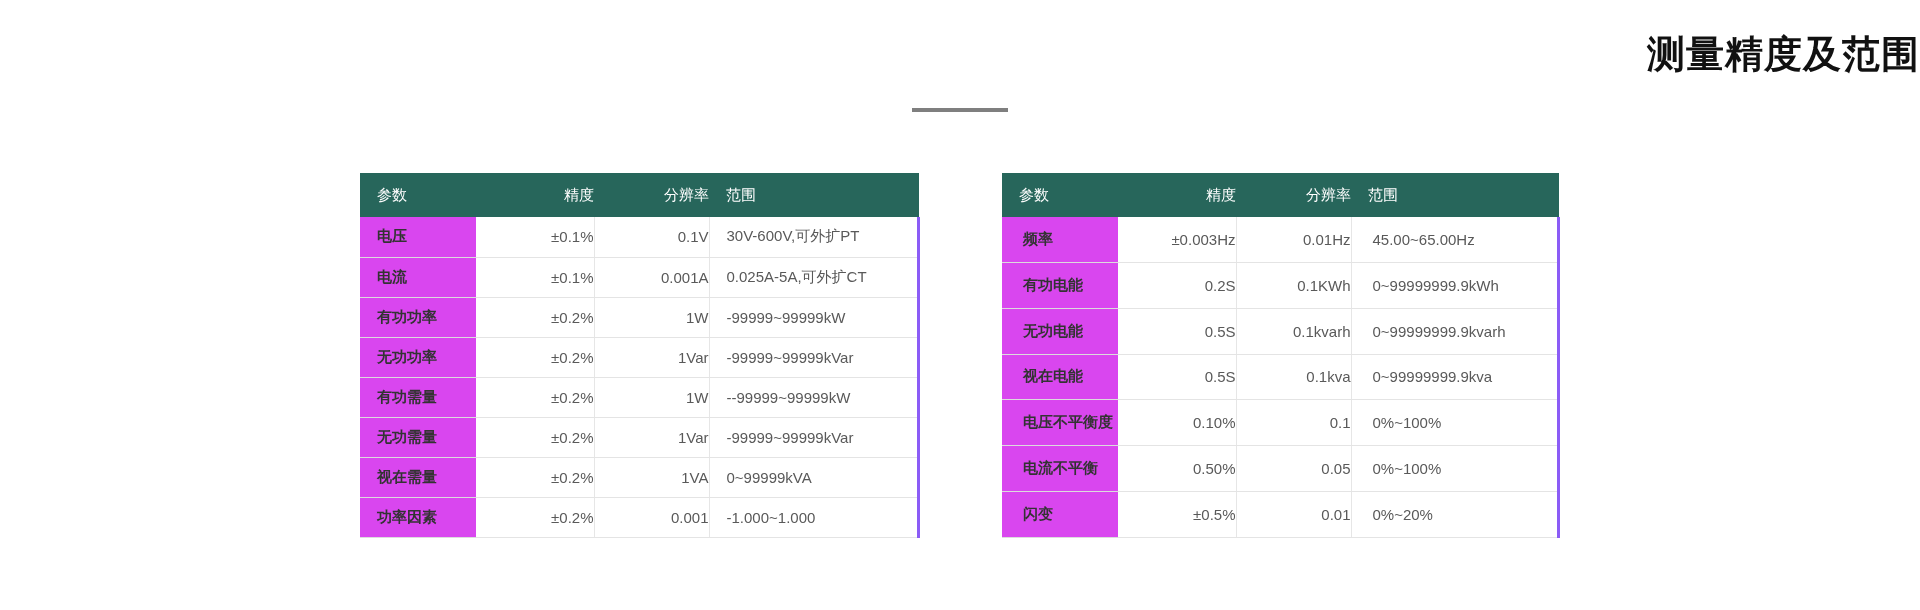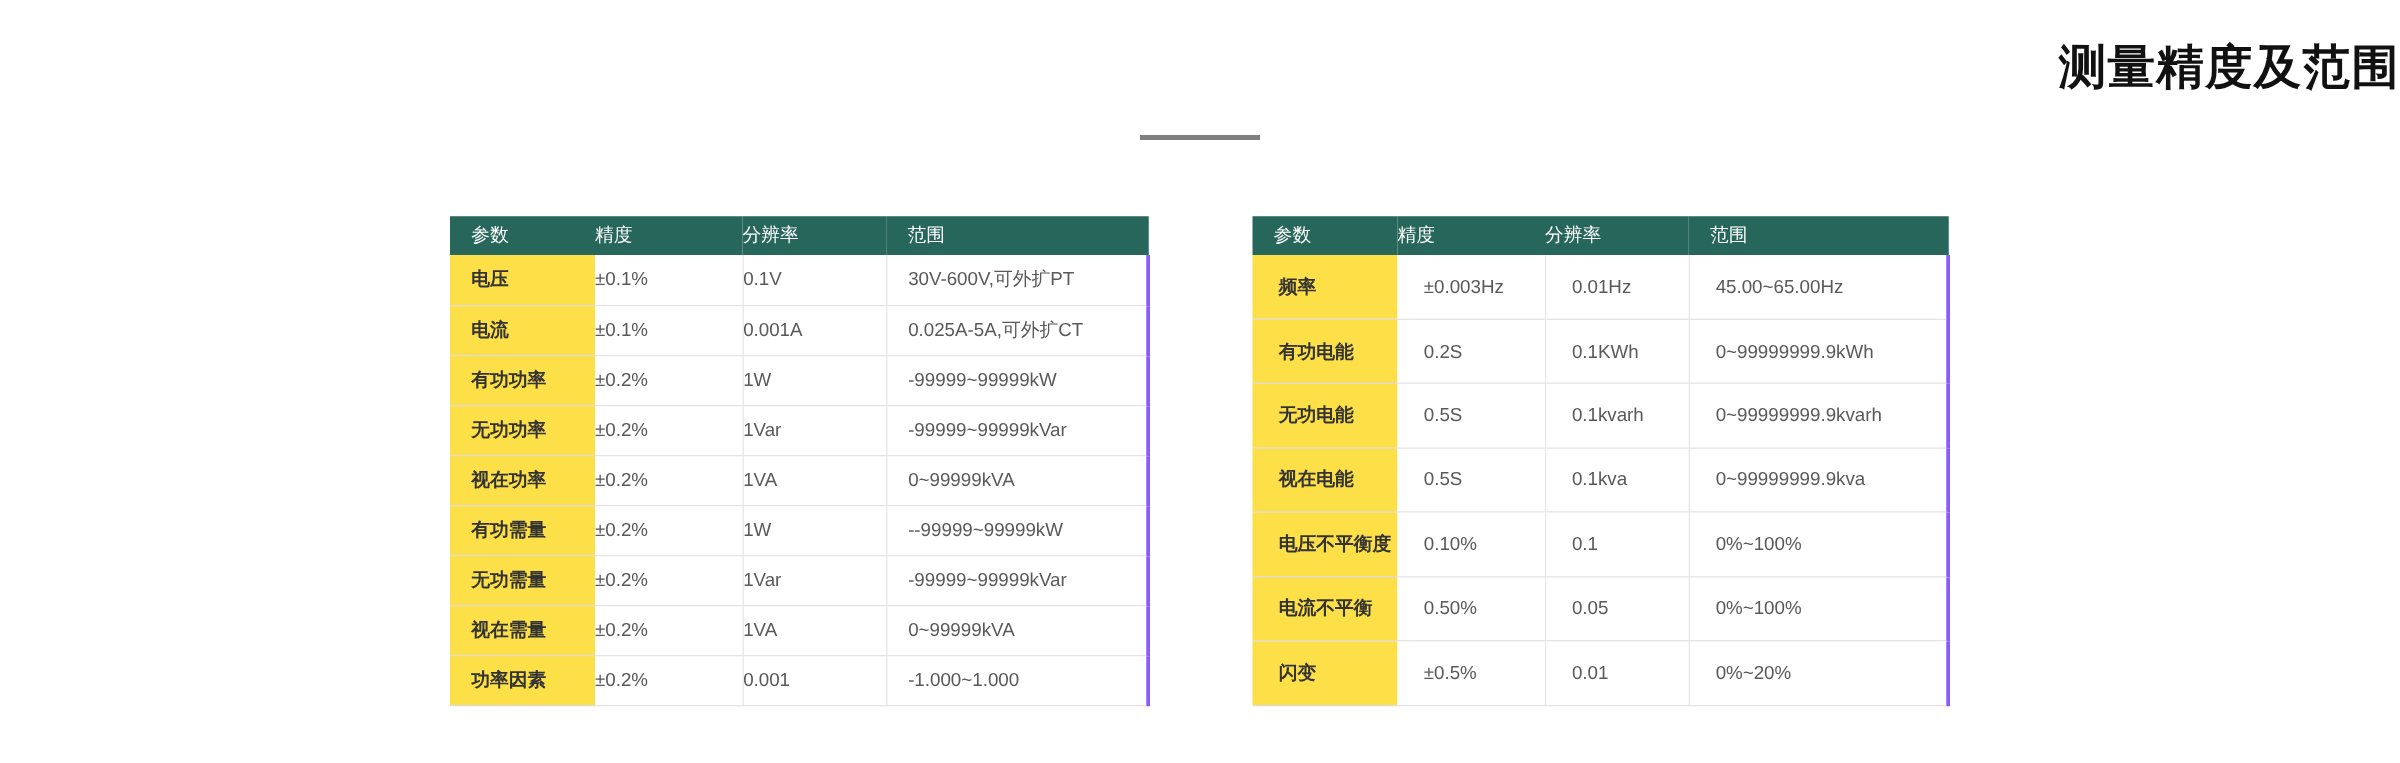--- a/index.html
+++ b/index.html
@@ -37,38 +37,38 @@
   table.spec-table.t-right { width:558px; }
 
   .spec-table col.c1 { width:116px; }
   .spec-table col.c2 { width:118px; }
   .spec-table col.c3 { width:115px; }
 
   .spec-table thead th {
     background:#27665b;
     color:#ffffff;
     font-weight:500;
-    height:31px;
+    height:44px;
     font-size:15px;
     vertical-align:middle;
   }
   .spec-table th.a-left, .spec-table td.a-left { text-align:left; padding-left:17px; }
-  .spec-table th.a-center, .spec-table td.a-center { text-align:left; }
+  .spec-table th.a-center, .spec-table td.a-center { text-align:right; }
 
   .spec-table tbody td {
     vertical-align:middle;
     border-bottom:1px solid #e4e4e4;
     color:#595959;
     background:#ffffff;
   }
   .spec-table.t-left  tbody td { height:40px; }
   .spec-table.t-right tbody td { height:45px;padding-left:21px; }
 
   .spec-table tbody td.rowlabel {
-    background:#fde047;
+    background:#d946ef;
     color:#333333;
     font-weight:600;
     border-bottom:1px solid #dcdcdc;
   }
   .spec-table tbody td.c2cell,
   .spec-table tbody td.c3cell { border-right:1px solid #e6e6e6; }
   .spec-table tbody td:last-child { border-right:3px solid #8b5cf6; }
 </style>
 </head>
 <body>
@@ -111,26 +111,20 @@
           <td class="a-center c3cell">1W</td>
           <td class="a-left">-99999~99999kW</td>
         </tr>
         <tr>
           <td class="a-left rowlabel">无功功率</td>
           <td class="a-center c2cell">±0.2%</td>
           <td class="a-center c3cell">1Var</td>
           <td class="a-left">-99999~99999kVar</td>
         </tr>
         <tr>
-          <td class="a-left rowlabel">视在功率</td>
-          <td class="a-center c2cell">±0.2%</td>
-          <td class="a-center c3cell">1VA</td>
-          <td class="a-left">0~99999kVA</td>
-        </tr>
-        <tr>
           <td class="a-left rowlabel">有功需量</td>
           <td class="a-center c2cell">±0.2%</td>
           <td class="a-center c3cell">1W</td>
           <td class="a-left">--99999~99999kW</td>
         </tr>
         <tr>
           <td class="a-left rowlabel">无功需量</td>
           <td class="a-center c2cell">±0.2%</td>
           <td class="a-center c3cell">1Var</td>
           <td class="a-left">-99999~99999kVar</td>

